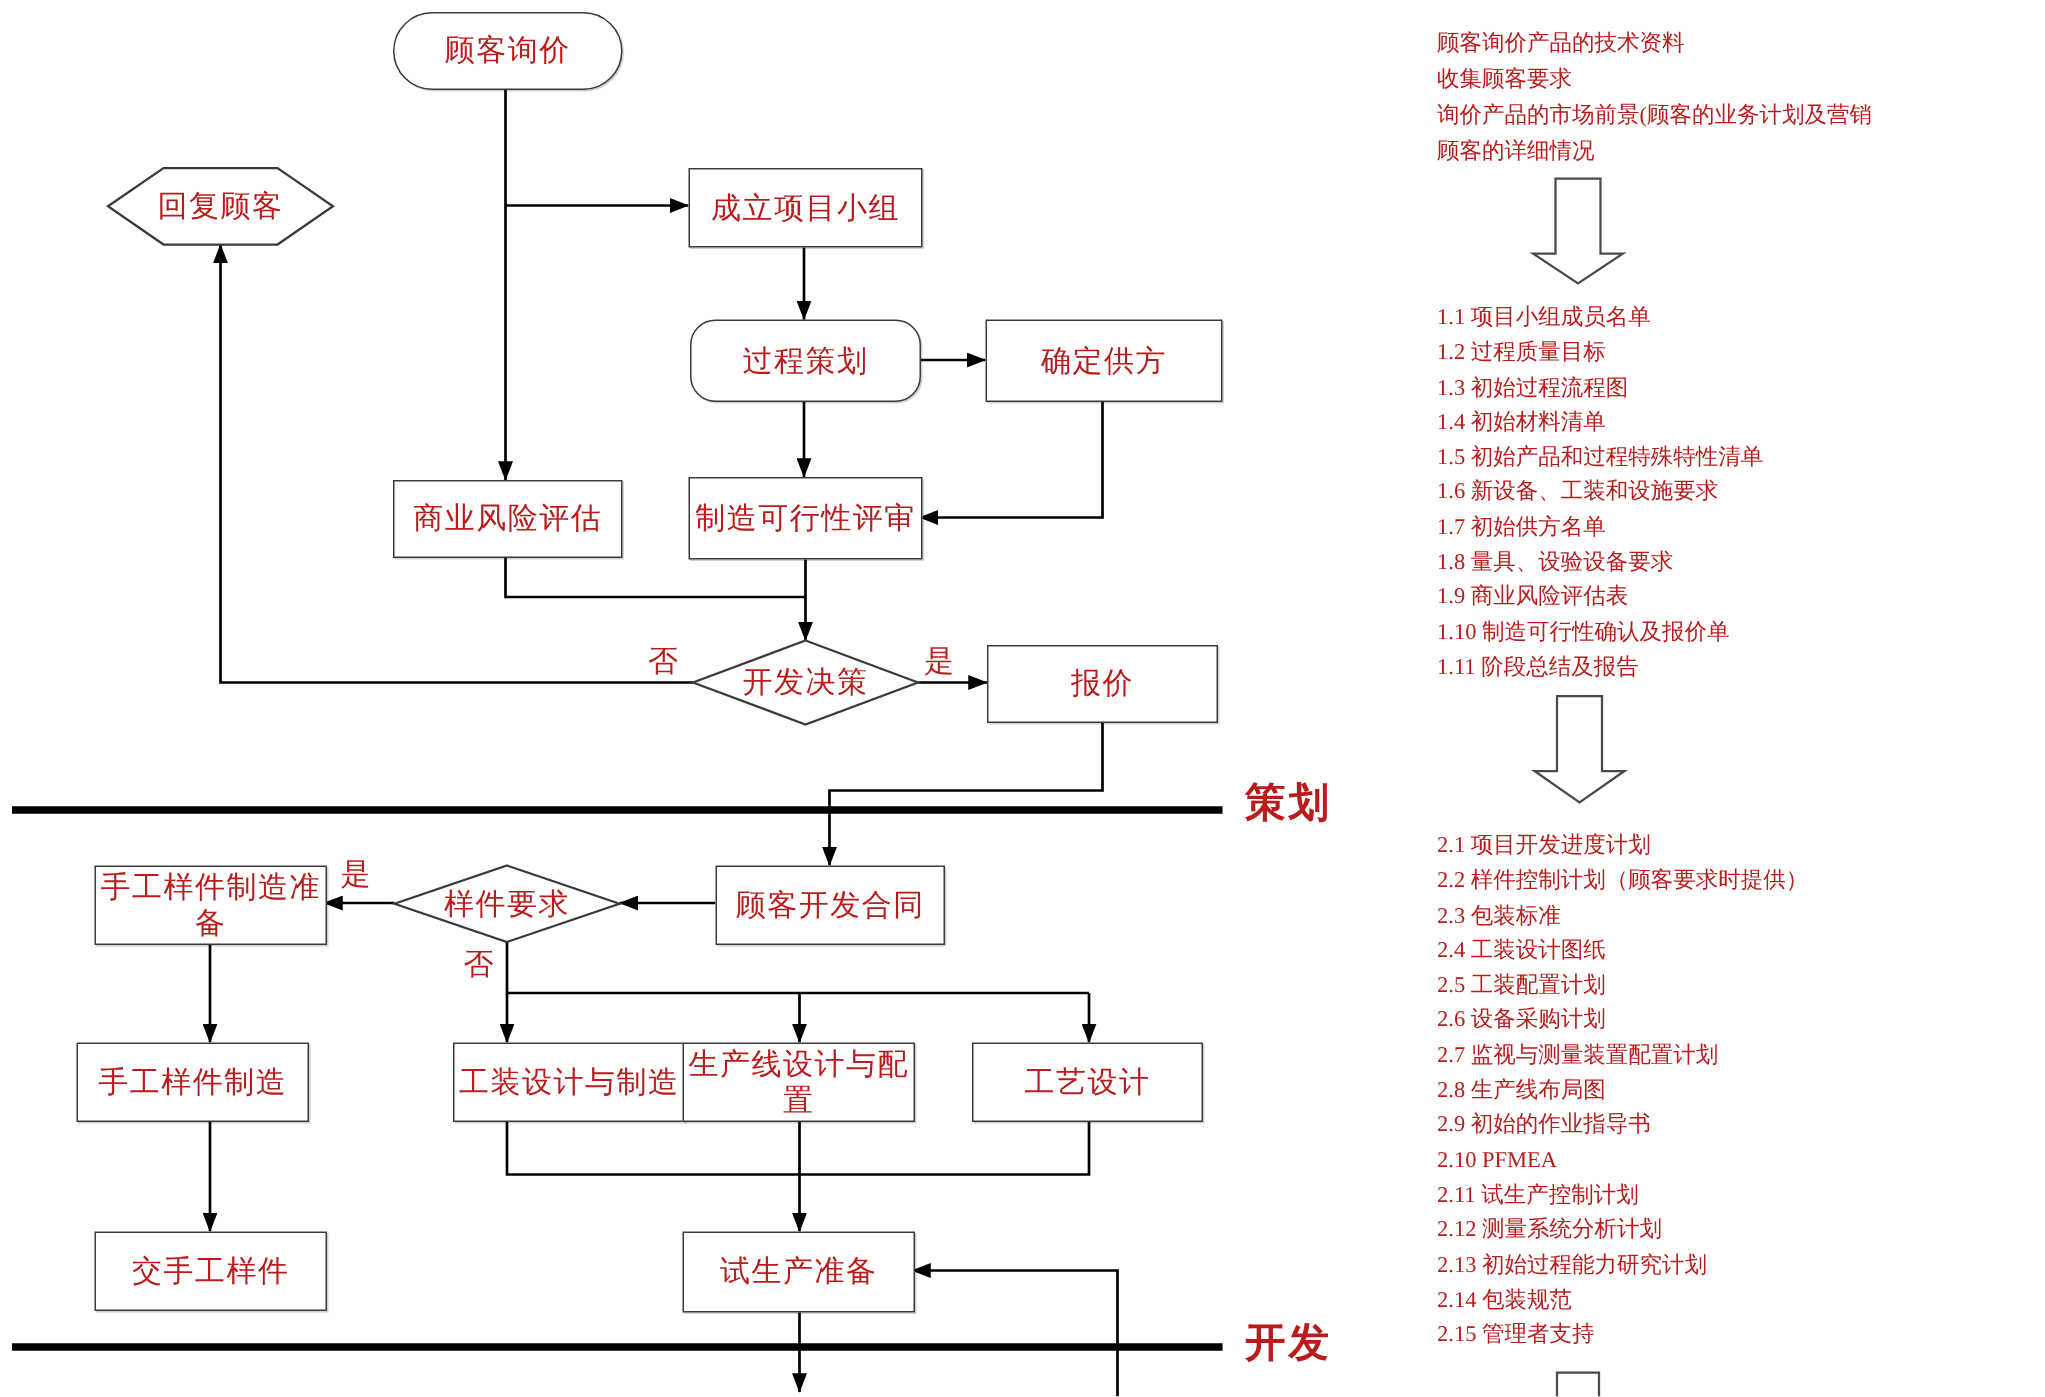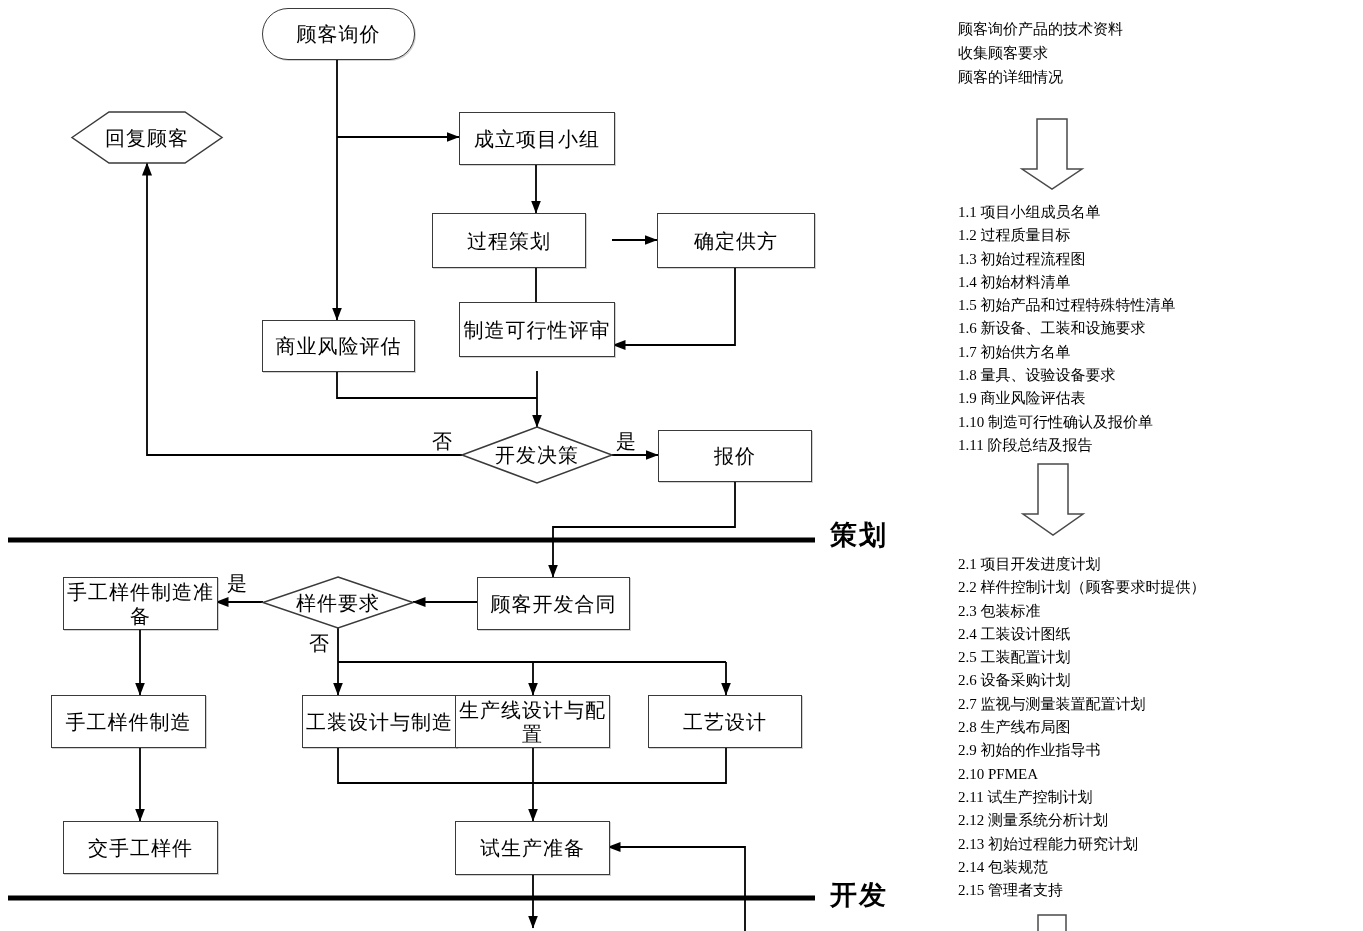--- a/index.html
+++ b/index.html
@@ -1,18 +1,18 @@
 <!DOCTYPE html>
 <html><head>
 <meta charset="utf-8">
 <style>
   html,body{margin:0;padding:0;background:#ffffff;}
   .canvas{
     position:relative;width:1363px;height:931px;background:#ffffff;overflow:hidden;
-    font-family:"Liberation Serif","DejaVu Serif",serif;color:#000000;
+    font-family:"Liberation Serif","DejaVu Serif",serif;color:#b91c1c;
   }
   .canvas svg{position:absolute;left:0;top:0;z-index:1;}
   .node{
     position:absolute;z-index:2;border:1.5px solid #3a3a3a;background:#fff;
     display:flex;align-items:center;justify-content:center;text-align:center;
     font-size:20px;line-height:24px;letter-spacing:1px;
     box-shadow:1px 1px 0 rgba(0,0,0,0.18);
   }
   .node.rounded{border-radius:26px;}
   .shape-label{
@@ -76,24 +76,24 @@
     <polygon points="338,577 413,602.5 338,628 263,602.5" fill="#fff" stroke="#3a3a3a" stroke-width="1.5"></polygon>
 
     <path d="M1037 119 L1067 119 L1067 169 L1082 169 L1052 189 L1022 169 L1037 169 Z" fill="#fff" stroke="#4a4a4a" stroke-width="1.5"></path>
     <path d="M1038 464 L1068 464 L1068 514 L1083 514 L1053 535 L1023 514 L1038 514 Z" fill="#fff" stroke="#4a4a4a" stroke-width="1.5"></path>
     <path d="M1038 932 L1038 915 L1066 915 L1066 932" fill="none" stroke="#4a4a4a" stroke-width="1.5"></path>
   </svg>
 
   <div class="node rounded" style="left:262px;top:8px;width:151px;height:50px;">顾客询价</div>
   <div class="shape-label" style="left:72px;top:112px;width:150px;height:51px;">回复顾客</div>
   <div class="node" style="left:459px;top:112px;width:154px;height:51px;">成立项目小组</div>
-  <div class="node" style="left:432px;top:213px;width:152px;height:53px;">过程策划</div>
+  <div class="node" style="left:460px;top:213px;width:152px;height:53px;border-radius:17px;">过程策划</div>
   <div class="node" style="left:657px;top:213px;width:156px;height:53px;">确定供方</div>
   <div class="node" style="left:262px;top:320px;width:151px;height:50px;">商业风险评估</div>
-  <div class="node" style="left:459px;top:302px;width:154px;height:53px;">制造可行性评审</div>
+  <div class="node" style="left:459px;top:318px;width:154px;height:53px;">制造可行性评审</div>
   <div class="shape-label" style="left:462px;top:427px;width:150px;height:56px;">开发决策</div>
   <div class="node" style="left:658px;top:430px;width:152px;height:50px;">报价</div>
   <div class="node" style="left:477px;top:577px;width:151px;height:51px;">顾客开发合同</div>
   <div class="node" style="left:63px;top:577px;width:153px;height:51px;">手工样件制造准备</div>
   <div class="shape-label" style="left:263px;top:577px;width:150px;height:51px;">样件要求</div>
   <div class="node" style="left:51px;top:695px;width:153px;height:51px;">手工样件制造</div>
   <div class="node" style="left:262px;top:695px;width:153px;height:51px;margin-left:40px;">工装设计与制造</div>
   <div class="node" style="left:455px;top:695px;width:153px;height:51px;">生产线设计与配置</div>
   <div class="node" style="left:648px;top:695px;width:152px;height:51px;">工艺设计</div>
   <div class="node" style="left:63px;top:821px;width:153px;height:51px;">交手工样件</div>
@@ -103,20 +103,21 @@
   <div class="edge-label" style="left:615px;top:431px;">是</div>
   <div class="edge-label" style="left:226px;top:573px;">是</div>
   <div class="edge-label" style="left:308px;top:633px;">否</div>
 
   <div class="stage-label" style="left:830px;top:520px;">策划</div>
   <div class="stage-label" style="left:830px;top:880px;">开发</div>
 
   <div class="rp-block" style="left:958px;top:17px;">
       <div class="rp-line">顾客询价产品的技术资料</div>
       <div class="rp-line">收集顾客要求</div>
+      <div class="rp-line">询价产品的市场前景(顾客的业务计划及营销</div>
       <div class="rp-line">顾客的详细情况</div>
     </div>
 
   <div class="rp-block rp-list" style="left:958px;top:201px;">
       <div class="rp-line">1.1 项目小组成员名单</div>
       <div class="rp-line">1.2 过程质量目标</div>
       <div class="rp-line">1.3 初始过程流程图</div>
       <div class="rp-line">1.4 初始材料清单</div>
       <div class="rp-line">1.5 初始产品和过程特殊特性清单</div>
       <div class="rp-line">1.6 新设备、工装和设施要求</div>

